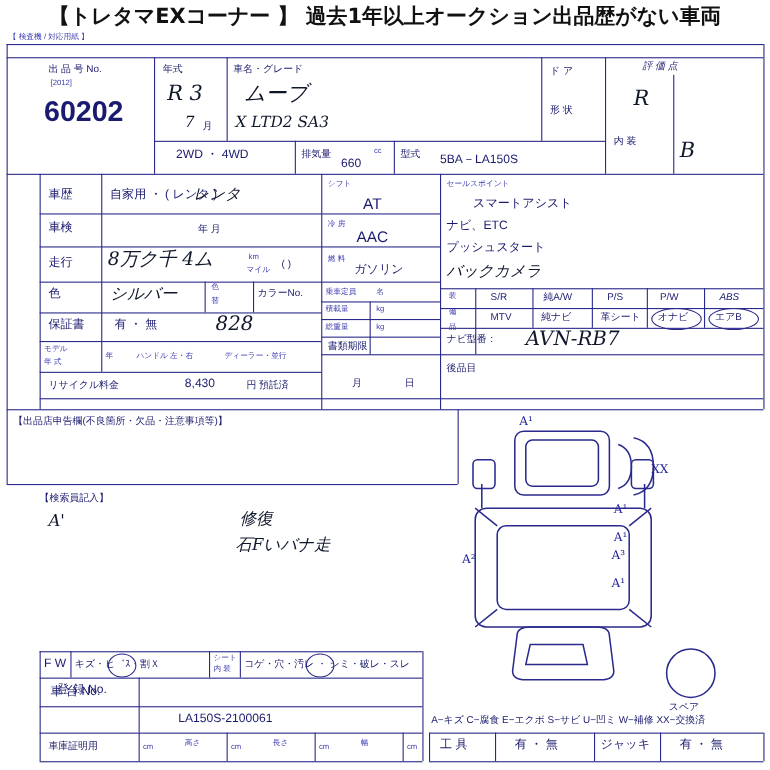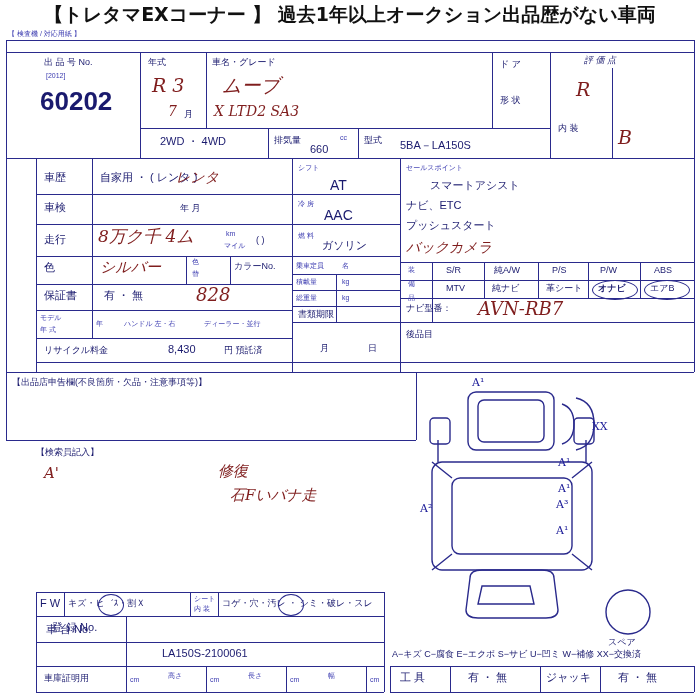--- a/index.html
+++ b/index.html
@@ -9,21 +9,21 @@
     font-family:"Liberation Sans", sans-serif;
     color:#1a1a6e;
     position:relative;
     overflow:hidden;
   }
   .sheet{position:absolute;left:0;top:0;width:700px;height:700px;}
   .ln{position:absolute;background:#2a2a8c;}
   .h{height:1px;}
   .v{width:1px;}
   .t{position:absolute;color:#1a1a6e;white-space:nowrap;line-height:1;}
-  .hand{font-family:"DejaVu Serif", serif;color:#7f1d1d;font-style:italic;}
+  .hand{font-family:"DejaVu Serif", serif;color:#0f172a;font-style:italic;}
   .tiny{font-size:7px;color:#3b3bb0;}
   .sm{font-size:9px;}
   .md{font-size:11px;}
   .lg{font-size:14px;}
   .xl{font-size:19px;}
   .xxl{font-size:26px;}
   .banner{
     position:absolute;left:0;top:0;width:700px;height:30px;
     font-size:19px;font-weight:bold;color:#111111;
     display:flex;align-items:center;justify-content:center;
@@ -205,40 +205,40 @@
   <div class="t hand" style="left:406px;top:240px;font-size:14px;">バックカメラ</div>
 
   <div class="t tiny" style="left:408px;top:266px;">装</div>
   <div class="t tiny" style="left:408px;top:280px;">備</div>
   <div class="t tiny" style="left:408px;top:294px;">品</div>
 
   <div class="t sm" style="left:446px;top:266px;">S/R</div>
   <div class="t sm" style="left:494px;top:266px;">純A/W</div>
   <div class="t sm" style="left:552px;top:266px;">P/S</div>
   <div class="t sm" style="left:600px;top:266px;">P/W</div>
-  <div class="t sm" style="left:654px;top:266px;">ABS</div>
+  <div class="t sm" style="left:654px;top:266px;font-style:italic;">ABS</div>
 
   <div class="t sm" style="left:446px;top:284px;">MTV</div>
   <div class="t sm" style="left:492px;top:284px;">純ナビ</div>
   <div class="t sm" style="left:546px;top:284px;">革シート</div>
-  <div class="t sm" style="left:598px;top:284px;font-weight:bold;">オナビ</div>
+  <div class="t sm" style="left:598px;top:284px;">オナビ</div>
   <div class="t sm" style="left:650px;top:284px;">エアB</div>
 
   <div class="circ" style="left:592px;top:280px;width:44px;height:18px;"></div>
   <div class="circ" style="left:644px;top:280px;width:44px;height:18px;"></div>
 
   <div class="t sm" style="left:406px;top:304px;">ナビ型番：</div>
   <div class="t hand" style="left:478px;top:300px;font-size:18px;">AVN-RB7</div>
   <div class="t sm" style="left:406px;top:330px;">後品目</div>
 
   <div class="t sm" style="left:12px;top:378px;">【出品店申告欄(不良箇所・欠品・注意事項等)】</div>
   <div class="t sm" style="left:36px;top:448px;">【検索員記入】</div>
   <div class="t hand" style="left:44px;top:466px;font-size:15px;">A'</div>
   <div class="t hand" style="left:218px;top:464px;font-size:15px;">修復</div>
-  <div class="t hand" style="left:214px;top:488px;font-size:15px;margin-left:16px;">石Fいバナ走</div>
+  <div class="t hand" style="left:214px;top:488px;font-size:15px;">石Fいバナ走</div>
 
   <svg width="700" height="700">
     <g fill="none" stroke="#2a2a8c" stroke-width="1.4">
 
       <rect x="468" y="392" width="86" height="58" rx="8"></rect>
       <rect x="478" y="400" width="66" height="42" rx="6"></rect>
       <path d="M576 398 q18 4 18 26 q0 22 -18 26"></path>
       <path d="M562 404 q12 4 12 20 q0 16 -12 20"></path>
 
       <rect x="432" y="462" width="160" height="108" rx="10"></rect>

